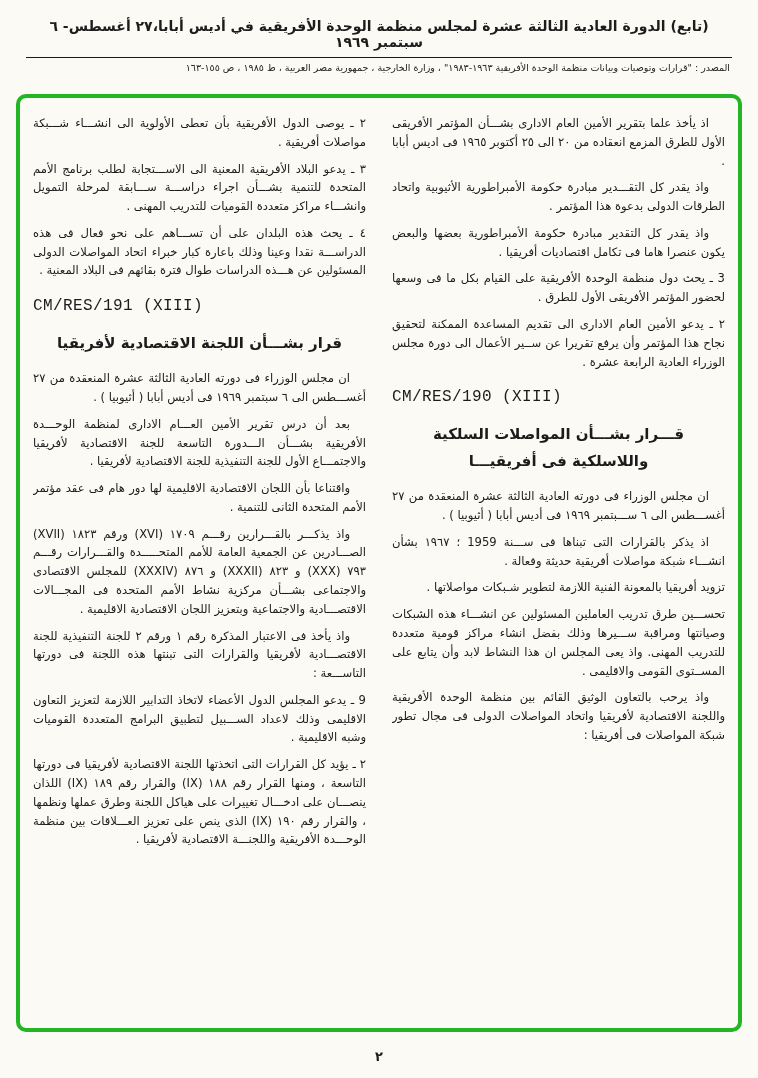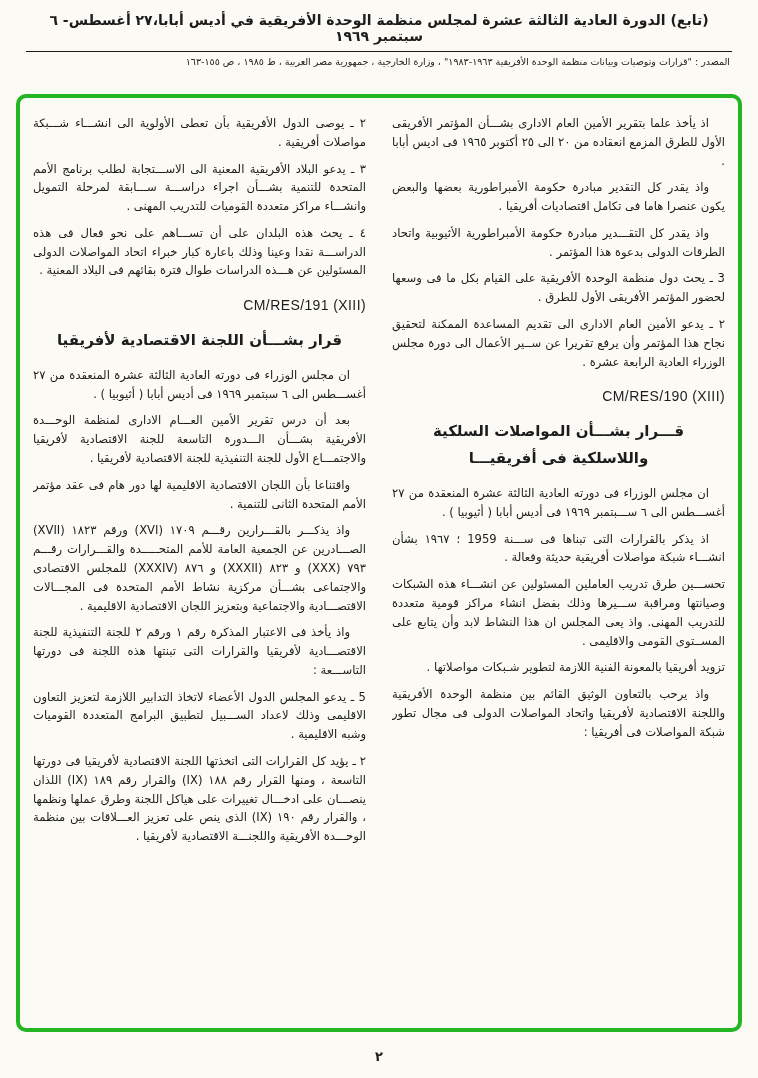--- a/index.html
+++ b/index.html
@@ -12,21 +12,21 @@
   body{background:#e9e7e0;font-family:"DejaVu Sans", sans-serif;}
   .page{
     position:relative;
     width:758px;height:1078px;
     margin:0 auto;
     background:var(--paper);
     color:var(--ink);
     direction:rtl;
     overflow:hidden;
   }
-  .doc-header{padding-top:0;margin-top:12px;}
+  .doc-header{padding-top:18px;}
   .doc-title{
     text-align:center;
     font-weight:bold;
     font-size:14px;
     letter-spacing:0;
     padding:0 30px;
   }
   .header-rule{
     border-top:1.6px solid #1a1a1a;
     margin:7px 26px 4px 26px;
@@ -58,23 +58,23 @@
     text-align:justify;
     text-justify:inter-word;
   }
   .para{
     margin:0 0 8px 0;
     text-indent:16px;
   }
   .para.no-indent{text-indent:0;}
   .res-ref{
     direction:ltr;
-    text-align:right;
-    font-family:Liberation Sans, sans-serif;
-    font-size:14px;
+    text-align:left;
+    font-family:Liberation Mono, monospace;
+    font-size:16px;
     letter-spacing:0.4px;
     margin:14px 0 10px 0;
     font-weight:normal;
   }
   .section-heading{
     text-align:center;
     font-weight:bold;
     font-size:15px;
     margin:4px 0 12px 0;
     white-space:pre-line;
@@ -97,46 +97,46 @@
     <div class="doc-title">(تابع) الدورة العادية الثالثة عشرة لمجلس منظمة الوحدة الأفريقية في أديس أبابا،٢٧ أغسطس- ٦ سبتمبر ١٩٦٩</div>
     <div class="header-rule"></div>
     <div class="source-line">المصدر : "قرارات وتوصيات وبيانات منظمة الوحدة الأفريقية ١٩٦٣-١٩٨٣" ، وزارة الخارجية ، جمهورية مصر العربية ، ط ١٩٨٥ ، ص ١٥٥-١٦٣</div>
   </header>
 
   <div class="content-box">
     <div class="cols">
 
       <div class="col">
         <p class="para">اذ يأخذ علما بتقرير الأمين العام الادارى بشـــأن المؤتمر الأفريقى الأول للطرق المزمع انعقاده من ٢٠ الى ٢٥ أكتوبر ١٩٦٥ فى اديس أبابا .</p>
+        <p class="para">واذ يقدر كل التقـــدير مبادرة حكومة الأمبراطورية الأثيوبية واتحاد الطرقات الدولى بدعوة هذا المؤتمر .</p>
         <p class="para">واذ يقدر كل التقدير مبادرة حكومة الأمبراطورية بعضها والبعض يكون عنصرا هاما فى تكامل اقتصاديات أفريقيا .</p>
-        <p class="para">واذ يقدر كل التقـــدير مبادرة حكومة الأمبراطورية الأثيوبية واتحاد الطرقات الدولى بدعوة هذا المؤتمر .</p>
         <p class="para no-indent">3 ـ يحث دول منظمة الوحدة الأفريقية على القيام بكل ما فى وسعها لحضور المؤتمر الأفريقى الأول للطرق .</p>
         <p class="para no-indent">٢ ـ يدعو الأمين العام الادارى الى تقديم المساعدة الممكنة لتحقيق نجاح هذا المؤتمر وأن يرفع تقريرا عن ســير الأعمال الى دورة مجلس الوزراء العادية الرابعة عشرة .</p>
         <p class="res-ref">CM/RES/190  (XIII)</p>
         <h2 class="section-heading">قـــرار بشـــأن المواصلات السلكية
 واللاسلكية فى أفريقيـــا</h2>
         <p class="para">ان مجلس الوزراء فى دورته العادية الثالثة عشرة المنعقدة من ٢٧ أغســـطس الى ٦ ســـبتمبر ١٩٦٩ فى أديس أبابا ( أثيوبيا ) .</p>
         <p class="para">اذ يذكر بالقرارات التى تبناها فى ســـنة 1959 ؛ ١٩٦٧ بشأن انشـــاء شبكة مواصلات أفريقية حديثة وفعالة .</p>
+        <p class="para no-indent">تزويد أفريقيا بالمعونة الفنية اللازمة لتطوير شـبكات مواصلاتها .</p>
         <p class="para no-indent">تحســـين طرق تدريب العاملين المسئولين عن انشـــاء هذه الشبكات وصيانتها ومراقبة ســـيرها وذلك بفضل انشاء مراكز قومية متعددة للتدريب المهنى. واذ يعى المجلس ان هذا النشاط لابد وأن يتابع على المســتوى القومى والاقليمى .</p>
-        <p class="para no-indent">تزويد أفريقيا بالمعونة الفنية اللازمة لتطوير شـبكات مواصلاتها .</p>
         <p class="para">واذ يرحب بالتعاون الوثيق القائم بين منظمة الوحدة الأفريقية واللجنة الاقتصادية لأفريقيا واتحاد المواصلات الدولى فى مجال تطور شبكة المواصلات فى أفريقيا :</p>
       </div>
 
       <div class="col">
         <p class="para no-indent">٢ ـ يوصى الدول الأفريقية بأن تعطى الأولوية الى انشـــاء شـــبكة مواصلات أفريقية .</p>
         <p class="para no-indent">٣ ـ يدعو البلاد الأفريقية المعنية الى الاســـتجابة لطلب برنامج الأمم المتحدة للتنمية بشـــأن اجراء دراســـة ســـابقة لمرحلة التمويل وانشـــاء مراكز متعددة القوميات للتدريب المهنى .</p>
         <p class="para no-indent">٤ ـ يحث هذه البلدان على أن تســـاهم على نحو فعال فى هذه الدراســـة نقدا وعينا وذلك باعارة كبار خبراء اتحاد المواصلات الدولى المسئولين عن هـــذه الدراسات طوال فترة بقائهم فى البلاد المعنية .</p>
         <p class="res-ref">CM/RES/191  (XIII)</p>
         <h2 class="section-heading">قرار بشـــأن اللجنة الاقتصادية لأفريقيا</h2>
         <p class="para">ان مجلس الوزراء فى دورته العادية الثالثة عشرة المنعقدة من ٢٧ أغســـطس الى ٦ سبتمبر ١٩٦٩ فى أديس أبابا ( أثيوبيا ) .</p>
         <p class="para">بعد أن درس تقرير الأمين العـــام الادارى لمنظمة الوحـــدة الأفريقية بشـــأن الـــدورة التاسعة للجنة الاقتصادية لأفريقيا والاجتمـــاع الأول للجنة التنفيذية للجنة الاقتصادية لأفريقيا .</p>
         <p class="para">واقتناعا بأن اللجان الاقتصادية الاقليمية لها دور هام فى عقد مؤتمر الأمم المتحدة الثانى للتنمية .</p>
         <p class="para">واذ يذكـــر بالقـــرارين رقـــم ١٧٠٩ (XVI) ورقم ١٨٢٣ (XVII) الصـــادرين عن الجمعية العامة للأمم المتحـــــدة والقـــرارات رقـــم ٧٩٣ (XXX) و ٨٢٣ (XXXII) و ٨٧٦ (XXXIV) للمجلس الاقتصادى والاجتماعى بشـــأن مركزية نشاط الأمم المتحدة فى المجـــالات الاقتصـــادية والاجتماعية وبتعزيز اللجان الاقتصادية الاقليمية .</p>
         <p class="para">واذ يأخذ فى الاعتبار المذكرة رقم ١ ورقم ٢ للجنة التنفيذية للجنة الاقتصـــادية لأفريقيا والقرارات التى تبنتها هذه اللجنة فى دورتها التاســـعة :</p>
-        <p class="para no-indent">5 ـ يدعو المجلس الدول الأعضاء لاتخاذ التدابير اللازمة لتعزيز التعاون الاقليمى وذلك لاعداد الســـبيل لتطبيق البرامج المتعددة القوميات وشبه الاقليمية .</p>
+        <p class="para no-indent">9 ـ يدعو المجلس الدول الأعضاء لاتخاذ التدابير اللازمة لتعزيز التعاون الاقليمى وذلك لاعداد الســـبيل لتطبيق البرامج المتعددة القوميات وشبه الاقليمية .</p>
         <p class="para no-indent">٢ ـ يؤيد كل القرارات التى اتخذتها اللجنة الاقتصادية لأفريقيا فى دورتها التاسعة ، ومنها القرار رقم ١٨٨ (IX) والقرار رقم ١٨٩ (IX) اللذان ينصـــان على ادخـــال تغييرات على هياكل اللجنة وطرق عملها ونظمها ، والقرار رقم ١٩٠ (IX) الذى ينص على تعزيز العـــلاقات بين منظمة الوحـــدة الأفريقية واللجنـــة الاقتصادية لأفريقيا .</p>
       </div>
 
     </div>
   </div>
 
   <div class="page-number">٢</div>
 
 </div>
 

